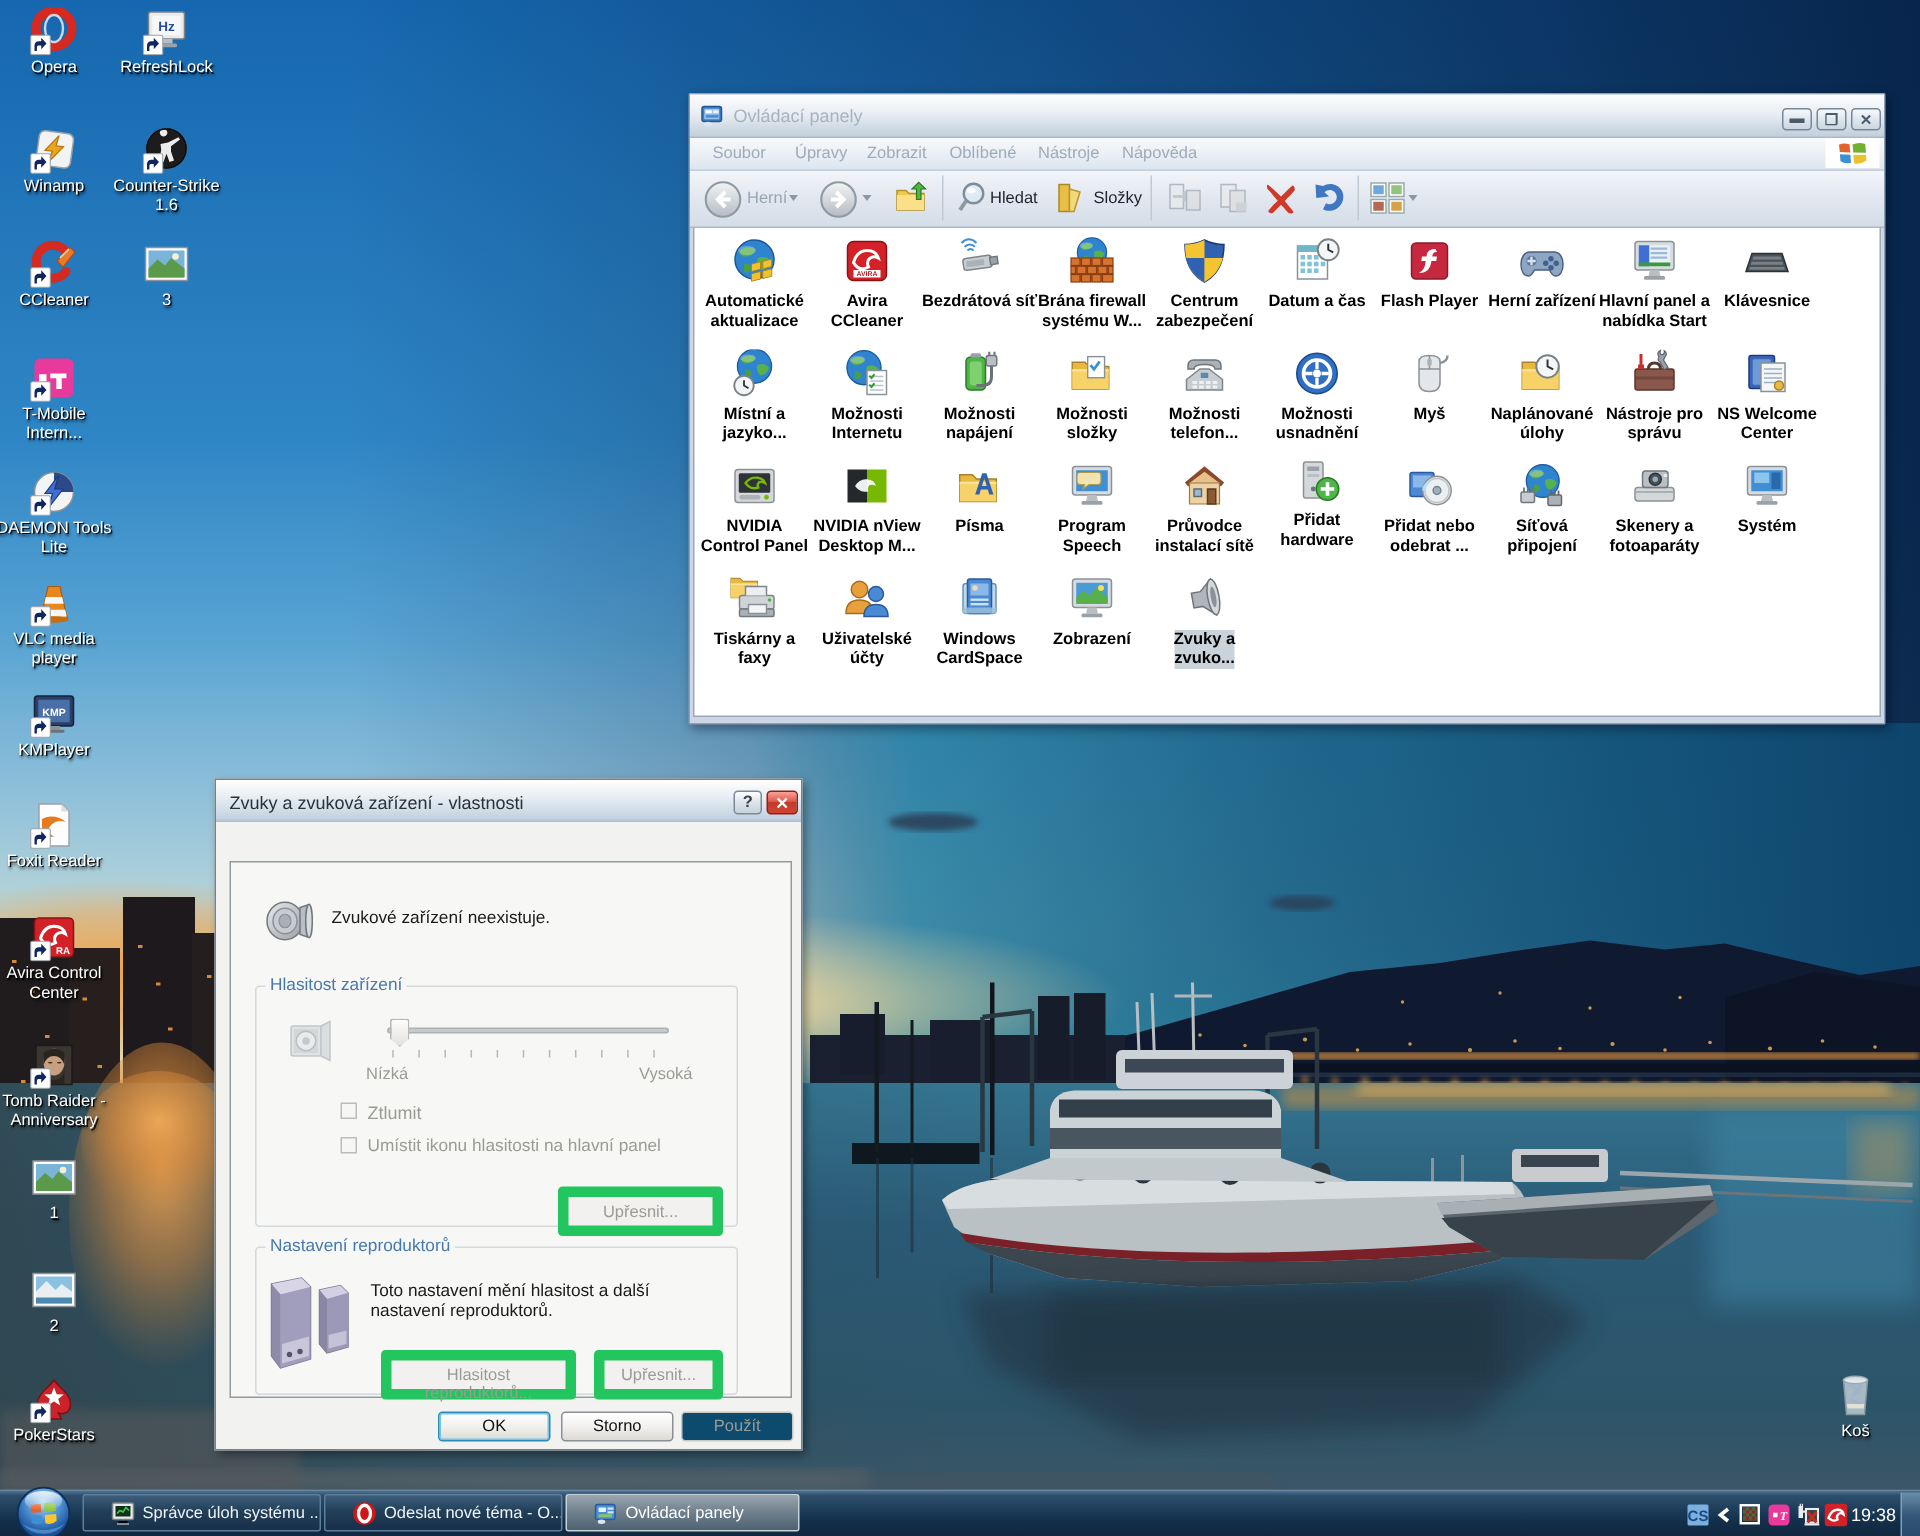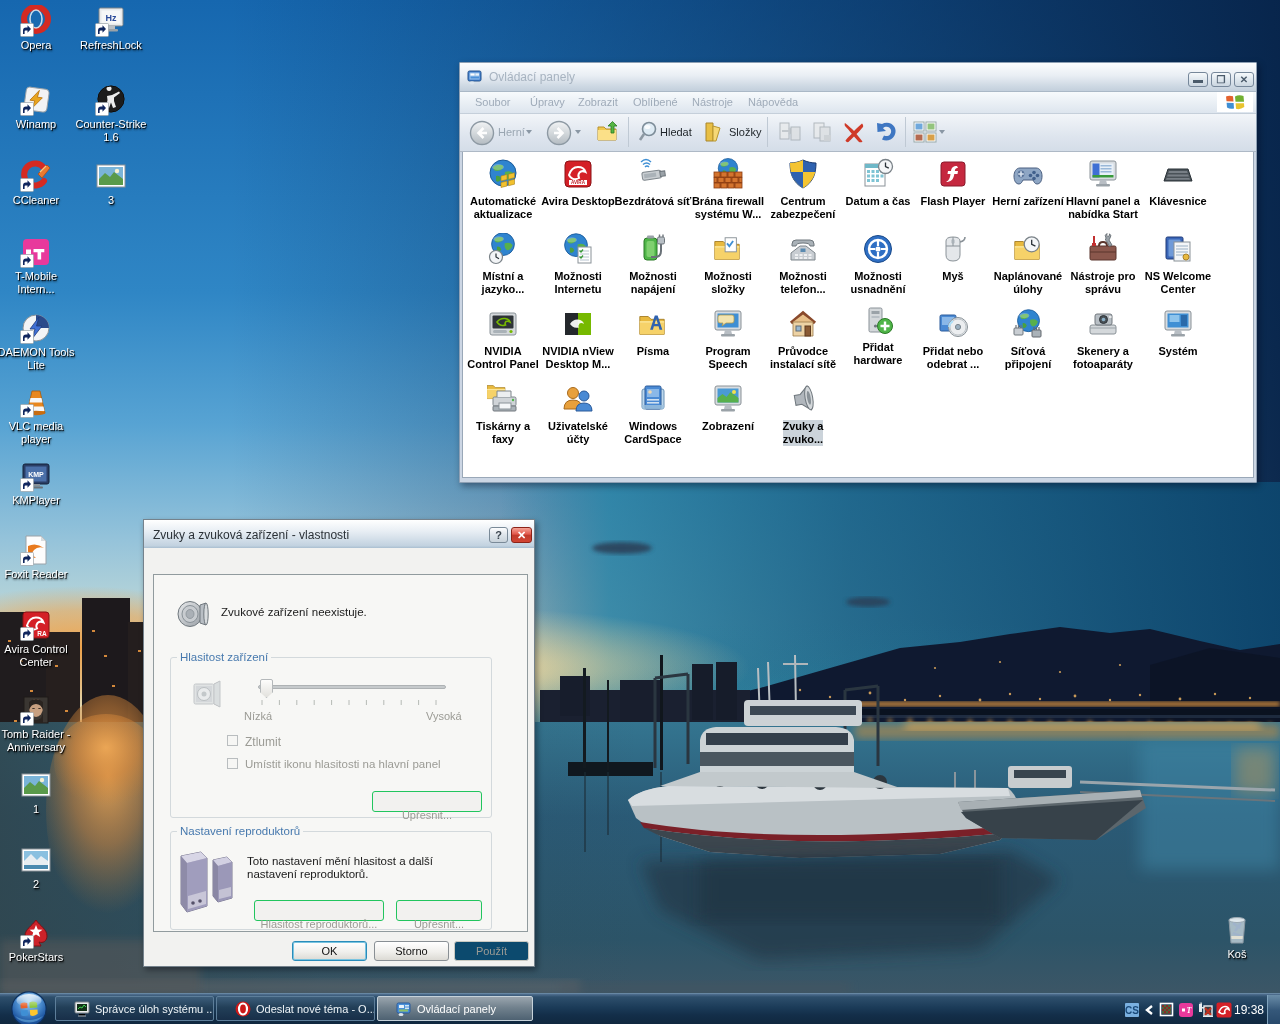--- a/index.html
+++ b/index.html
@@ -39,21 +39,21 @@
 .dbtn{position:absolute;top:7px;width:19px;height:16px;border-radius:3px;box-sizing:border-box;display:flex;align-items:center;justify-content:center;}
 .dbtn.q{left:345px;border:1px solid #7a8a98;background:linear-gradient(#fdfdfe,#dde4ea 50%,#c8d2da);color:#3a444e;font-size:11px;font-weight:bold;}
 .dbtn.x{left:367px;width:21px;border:1px solid #8c2318;background:linear-gradient(#f5a396,#e2574a 45%,#c03a2b 50%,#d24432);color:#fff;font-size:11px;font-weight:bold;}
 .tabs{position:absolute;left:0;top:33px;width:100%;height:21px;}
 .tab{position:absolute;box-sizing:border-box;height:18px;top:3px;background:linear-gradient(#ffffff,#f2f1ee 60%,#dddbd6);border:1px solid #888f94;border-bottom:none;border-radius:3px 3px 0 0;text-align:center;font-size:11px;color:#1a1a1a;padding-top:2px;}
 .tab.on{top:0;height:22px;background:#f7f7f5;z-index:3;padding-top:4px;}
 #dpage{position:absolute;left:9px;top:54px;width:375px;height:358px;background:#f7f7f5;border:1px solid #919b9e;box-sizing:border-box;}
 .grp{position:absolute;border:1px solid #d3d9dc;border-radius:3px;}
 .grp .cap{position:absolute;left:6px;top:-7px;background:#f7f7f5;padding:0 3px;color:#4779ae;font-size:11.5px;}
 .dis{color:#9b9b95;}
-.dbtn2{position:absolute;box-sizing:border-box;height:21px;border:1px solid #22c55e;border-radius:3px;background:#f2f1ef;color:#9b9b95;text-align:center;padding-top:17px;font-size:11px;}
+.dbtn2{position:absolute;box-sizing:border-box;height:33px;border:7px solid #22c55e;border-radius:3px;background:#f2f1ef;color:#9b9b95;text-align:center;padding-top:4px;font-size:11px;}
 .pbtn{position:absolute;box-sizing:border-box;width:75px;height:20px;border:1px solid #898f94;border-radius:3px;background:linear-gradient(#ffffff,#f0efec 55%,#dcdad4);color:#111;text-align:center;padding-top:3px;font-size:11px;}
 .pbtn.def{border:1px solid #2a8cba;box-shadow:0 0 0 1px #7ac4e0 inset;}
 .pbtn.off{border-color:#c9c9c1;background:#0c4a6e;color:#9b9b95;}
 .cb{position:absolute;width:11px;height:11px;border:1px solid #b9bdbf;background:#f6f6f4;box-sizing:border-box;}
 </style>
 </head>
 <body>
 <div id="desk">
 <svg id="wp" width="1280" height="1024" xmlns="http://www.w3.org/2000/svg">
 <defs>
@@ -581,21 +581,21 @@
 <ellipse cx="11" cy="9" rx="6" ry="3" fill="#fff" opacity="0.25"></ellipse>
               <path d="M14,18 l6,-1.5 l0,5 l-6,1.5 Z M21.5,16.2 l6,-1.5 l0,5 l-6,1.5 Z M14,24.5 l6,-1.5 l0,5 l-6,1.5 Z M21.5,22.7 l6,-1.5 l0,5 l-6,1.5 Z" fill="#f2c12e" stroke="#a8811c" stroke-width="0.6"></path>
             </g>
           </svg><span class="">Automatické<br>aktualizace</span></div>
 <div class="ci" style="left:76px;top:6px"><svg width="32" height="32" viewBox="0 0 32 32">
             <rect x="3" y="3" width="26" height="26" rx="4" fill="#d42027"></rect>
             <rect x="3" y="3" width="26" height="26" rx="4" fill="none" stroke="#8a1216" stroke-width="1"></rect>
 <path d="M7,17 Q9.5,9 16,9 Q22,9 23.5,14 Q20,12 17.5,14.5 Q15.5,17 17,20 Q12.5,22.5 9.5,20 Q7.8,18.6 7,17 Z" fill="none" stroke="#fff" stroke-width="2"></path>
 <rect x="7" y="22" width="18" height="5" fill="#fff"></rect>
             <text x="16" y="26.2" font-size="4.6" text-anchor="middle" fill="#c02026" font-weight="bold" font-family="Liberation Sans">AVIRA</text>
-          </svg><span class="">Avira Desktop</span></div>
+          </svg><span class="">Avira CCleaner</span></div>
 <div class="ci" style="left:151px;top:6px"><svg width="32" height="32" viewBox="0 0 32 32">
             <g transform="rotate(-8 16 16)">
               <rect x="5" y="13" width="19" height="8" rx="2" fill="#c8cdd1" stroke="#7e868c"></rect>
               <rect x="23" y="14.5" width="5" height="5" fill="#9aa2a8" stroke="#6e767c"></rect>
               <rect x="7" y="15" width="12" height="4" fill="#aab2b8"></rect>
             </g>
 <path d="M8,9 Q10,7 12,9 M6,6.5 Q9.5,3.5 13,6.5 M4,4 Q9,-1 14,4" stroke="#3f8fd4" stroke-width="1.4" fill="none"></path>
           </svg><span class="">Bezdrátová síť</span></div>
 <div class="ci" style="left:226px;top:6px"><svg width="32" height="32" viewBox="0 0 32 32">
             <g transform="translate(4,-1) scale(0.75)">

